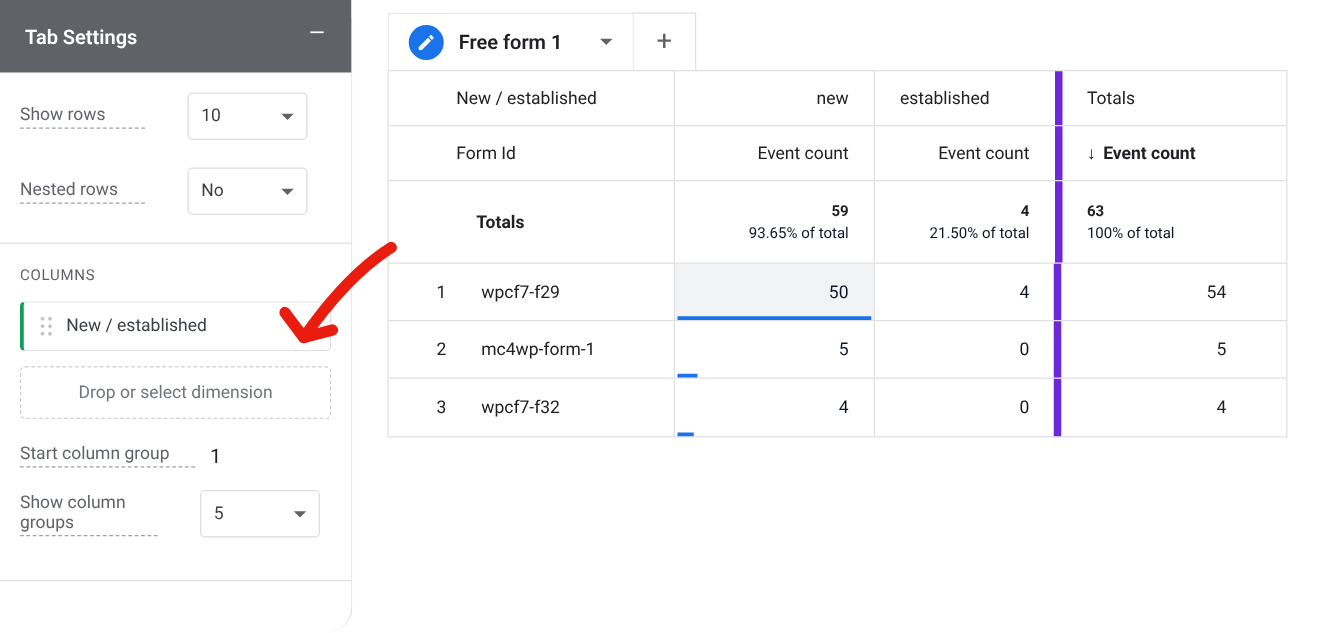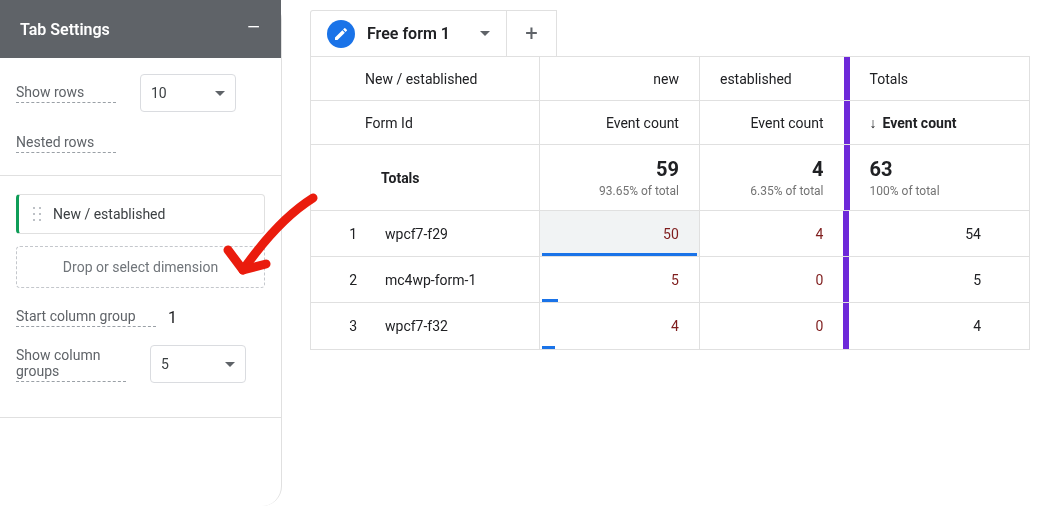--- a/index.html
+++ b/index.html
@@ -40,21 +40,21 @@
     line-height: 1;
     color: #fff;
     cursor: pointer;
     font-weight: 300;
     padding-bottom: 4px;
   }
   .panel-body { padding: 16px 16px 8px 16px; }
   .row-setting {
     display: flex;
     align-items: center;
-    gap: 24px;
+    gap: 34px;
     margin-bottom: 22px;
   }
   .dotted-label {
     color: #5f6368;
     font-size: 14px;
     border-bottom: 1px dashed #9aa0a6;
     padding-bottom: 2px;
     width: 100px;
   }
   .sel {
@@ -176,27 +176,27 @@
   .c3 { width: 150px; border-right: 6px solid #6d28d9; display: flex; align-items: center; justify-content: flex-end; padding-right: 20px; }
   .c4 { width: 180px; display: flex; align-items: center; justify-content: flex-start; padding-left: 20px; }
   .hdr1, .hdr2, .totals-row, .datarow { border-bottom: 1px solid #e0e0e0; }
   .hdr1, .hdr2 { height: 44px; color: #202124; }
   .hdr1 .c1, .hdr2 .c1 { padding-left: 54px; }
   .hdr1 .c4, .hdr2 .c4 { justify-content: flex-start; }
   .totals-row { height: 66px; }
   .totals-row .c1 { padding-left: 70px; font-weight: 700; color: #202124; }
   .num-stack { display: flex; flex-direction: column; align-items: flex-end; text-align: right; }
   .c4 .num-stack { align-items: flex-start; text-align: left; }
-  .num-big { font-weight: 700; font-size: 20px; color: #202124; }
-  .num-sub { font-size: 12px; color: #737373; margin-top: 3px; }
+  .num-big { font-weight: 700; font-size: 12px; color: #202124; }
+  .num-sub { font-size: 12px; color: #0f172a; margin-top: 3px; }
   .datarow { height: 46px; }
   .datarow .c1 { padding-left: 30px; gap: 28px; }
   .datarow .idx { width: 16px; text-align: right; color: #202124; }
   .datarow .formid { color: #202124; }
-  .datarow .c2, .datarow .c3 { color: #7f1d1d; }
+  .datarow .c2, .datarow .c3 { color: #0f172a; }
   .datarow .c4 { color: #202124; justify-content: flex-end; padding-right: 48px; }
   .c2.hi { position: relative; }
   .c2.hi .bar {
     position: absolute;
     left: 2px; right: 2px; bottom: 0;
     height: 3px;
     background: #1a73e8;
   }
   .c2.sel-cell { background: #f1f3f4; }
 
@@ -221,22 +221,27 @@
   <div class="panel-body">
     <div class="row-setting">
       <span class="dotted-label">Show rows</span>
       <div class="sel">
         <span>10</span>
         <span class="caret"></span>
       </div>
     </div>
     <div class="row-setting">
       <span class="dotted-label">Nested rows</span>
+      <div class="sel">
+        <span>No</span>
+        <span class="caret"></span>
+      </div>
     </div>
     <div class="divider"></div>
+    <div class="section-label">COLUMNS</div>
     <div class="chip">
       <span class="drag-dots"></span>
       <span>New / established</span>
     </div>
     <div class="drop-zone">
       <span>Drop or select dimension</span>
     </div>
     <div class="static-row">
       <span class="dotted-label" style="width:140px">Start column group</span>
       <span class="value">1</span>
@@ -304,21 +309,21 @@
         </div>
       <div class="c2">
           <div class="num-stack">
         <span class="num-big">59</span>
         <span class="num-sub">93.65% of total</span>
       </div>
         </div>
       <div class="c3">
           <div class="num-stack">
         <span class="num-big">4</span>
-        <span class="num-sub">6.35% of total</span>
+        <span class="num-sub">21.50% of total</span>
       </div>
         </div>
       <div class="c4">
           <div class="num-stack">
         <span class="num-big">63</span>
         <span class="num-sub">100% of total</span>
       </div>
         </div>
     </div>
 

